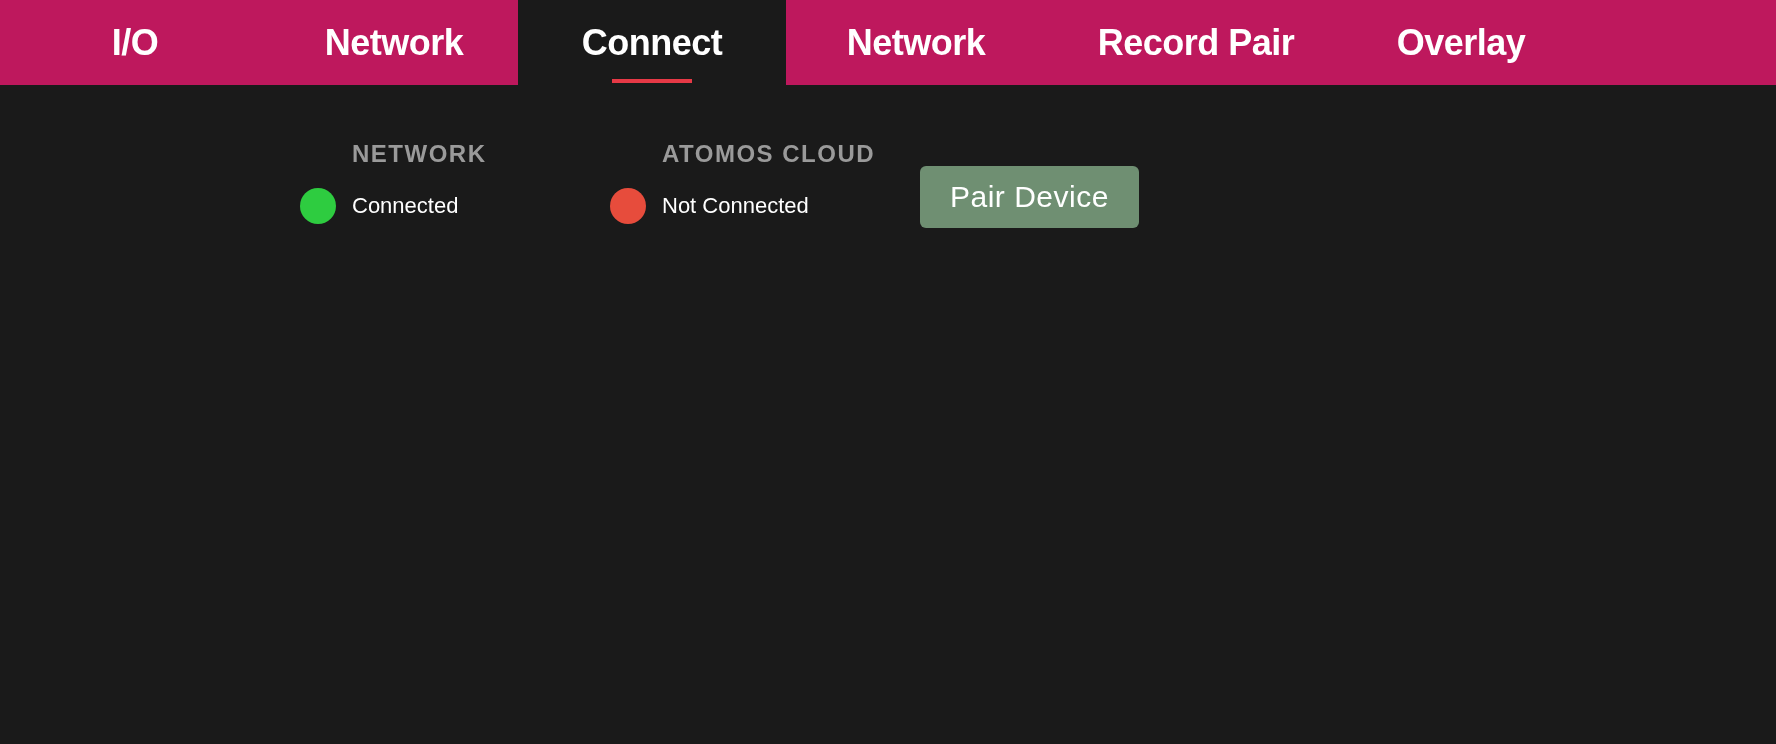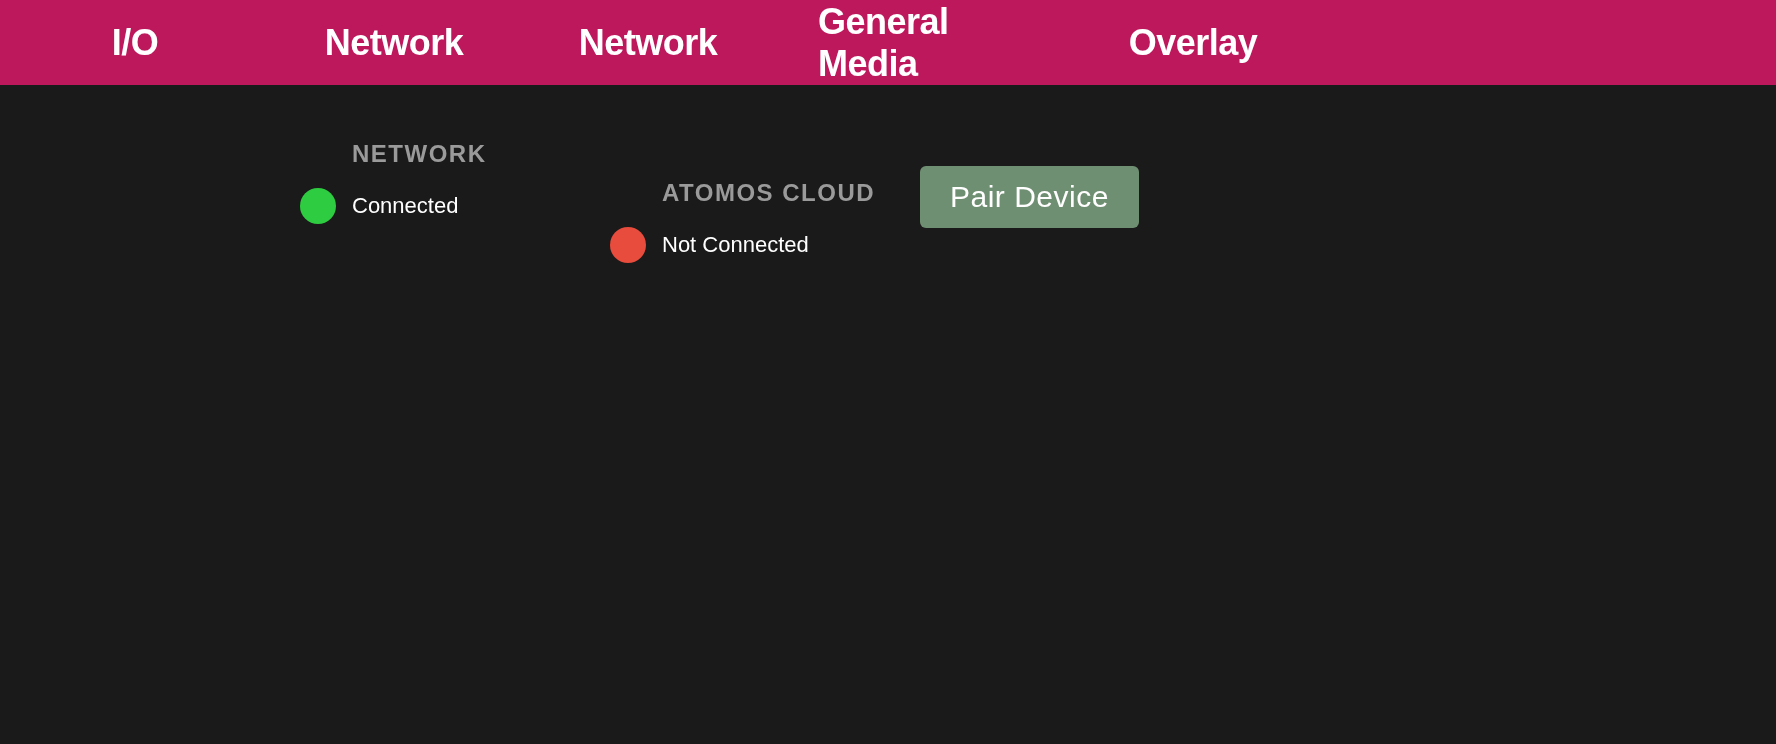--- a/index.html
+++ b/index.html
@@ -62,21 +62,20 @@
       display: flex;
       flex-direction: column;
       align-items: flex-start;
     }
     .status-group.network {
       margin-left: 300px;
       width: 310px;
     }
     .status-group.cloud {
       width: 310px;
-      margin-top: 39px;
     }
     .status-label {
       color: #9a9a9a;
       font-size: 24px;
       font-weight: 600;
       letter-spacing: 1.5px;
       margin-bottom: 20px;
       margin-left: 52px;
     }
     .status-row {
@@ -112,22 +111,23 @@
       margin-top: 26px;
       letter-spacing: 0.5px;
     }
   </style>
 </head>
 <body>
 
 <div class="tab-bar">
   <div class="tab tab-io">I/O</div>
   <div class="tab tab-network">Network</div>
+  <div class="tab tab-connect active">Connect</div>
   <div class="tab tab-overlay">Network</div>
-  <div class="tab tab-record">General Media</div>
+  <div class="tab tab-record">Record Pair</div>
   <div class="tab tab-general">Overlay</div>
 </div>
 
 <div class="content">
   <div class="status-group network">
     <div class="status-label">NETWORK</div>
     <div class="status-row">
       <div class="status-dot green"></div>
       <div class="status-text">Connected</div>
     </div>

